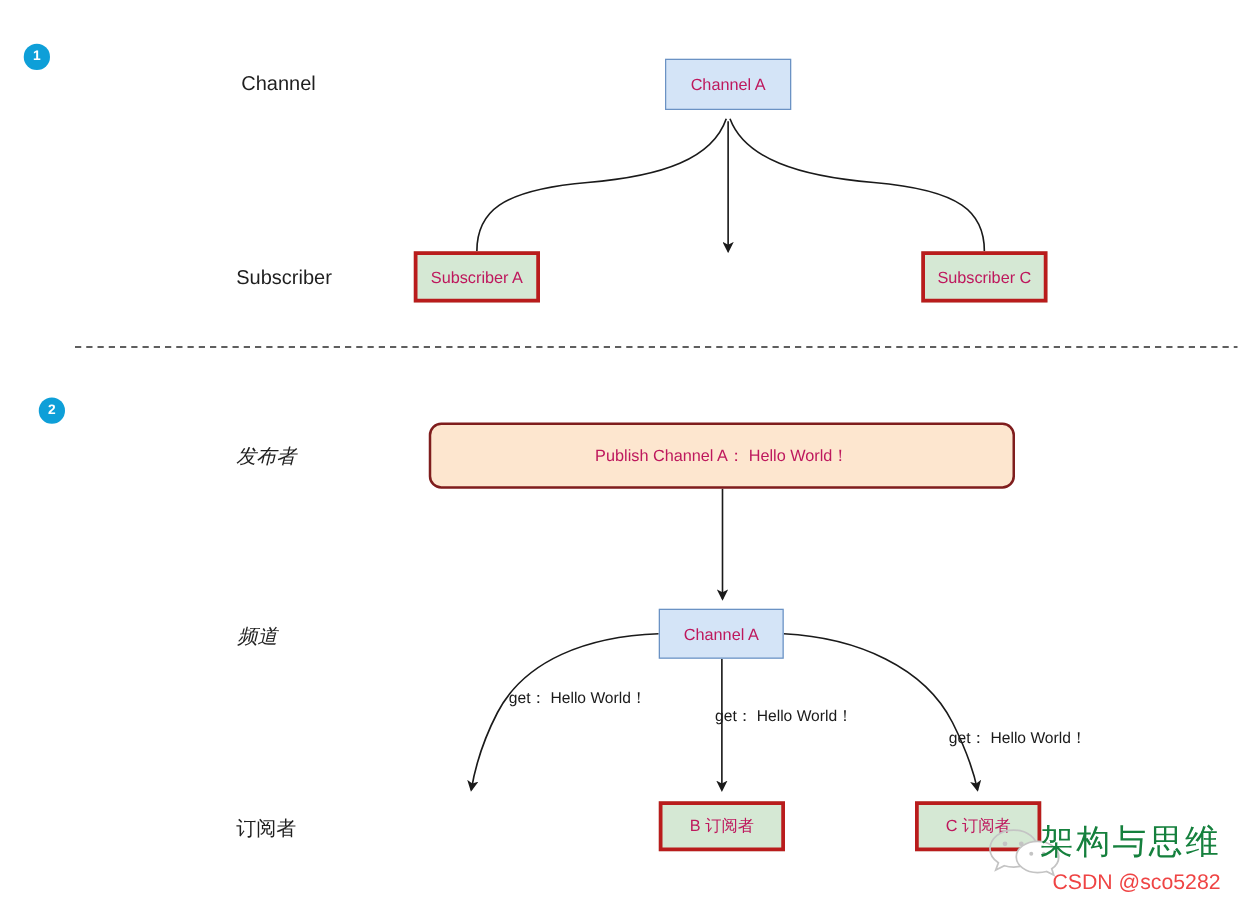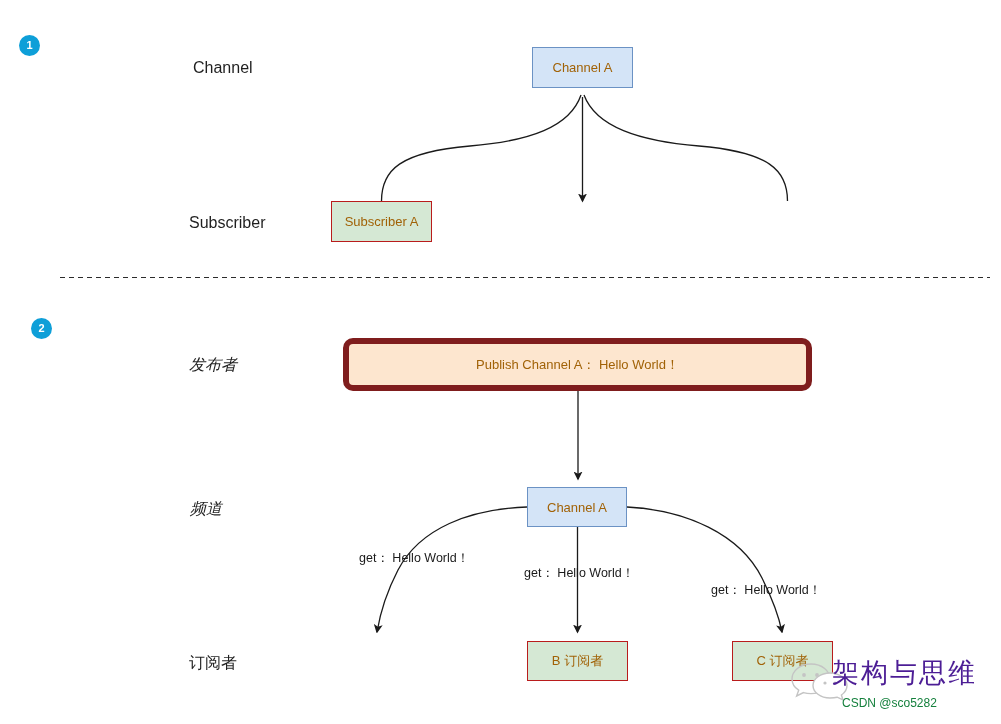--- a/index.html
+++ b/index.html
@@ -61,33 +61,33 @@
   #label-subscriber-bot { left: 189px; top: 653px; }
 
   
   .node {
     position: absolute;
     display: flex;
     align-items: center;
     justify-content: center;
     font-size: 13px;
     white-space: nowrap;
-    color: #a16207;
+    color: #be185d;
   }
   .node.blue {
     background: #d4e4f7;
     border: 1px solid #6b92c4;
   }
   .node.green {
     background: #d5e8d4;
-    border: 1px solid #b91c1c;
+    border: 3px solid #b91c1c;
   }
   .node.orange {
     background: #fde6cf;
-    border: 6px solid #7f1d1d;
+    border: 2px solid #7f1d1d;
     border-radius: 10px;
   }
 
   
   #node-channel-a-top { left: 532px; top: 47px;  width: 101px; height: 41px; }
   #node-sub-a         { left: 331px; top: 201px; width: 101px; height: 41px; }
   #node-sub-b         { left: 532px; top: 201px; width: 101px; height: 41px; }
   #node-sub-c         { left: 737px; top: 201px; width: 101px; height: 41px; }
 
   
@@ -96,50 +96,51 @@
   #node-sub-a2        { left: 326px; top: 641px; width: 101px; height: 40px; }
   #node-sub-b2        { left: 527px; top: 641px; width: 101px; height: 40px; }
   #node-sub-c2        { left: 732px; top: 641px; width: 101px; height: 40px; }
 
   
   .edge-label {
     position: absolute;
     font-size: 12.5px;
     color: #1a1a1a;
     white-space: nowrap;
+    margin-left: 48px;
   }
   #edge-label-a { left: 359px; top: 550px; }
   #edge-label-b { left: 524px; top: 565px; }
   #edge-label-c { left: 711px; top: 582px; }
 
   
   #watermark {
     position: absolute;
     left: 790px;
     top: 655px;
     width: 205px;
     height: 65px;
     pointer-events: none;
   }
   #watermark-brand {
     position: absolute;
     left: 42px;
     top: 0px;
     font-size: 27px;
-    color: #4c1d95;
+    color: #15803d;
     letter-spacing: 2px;
     font-family: "DejaVu Sans", sans-serif;
     white-space: nowrap;
   }
   #watermark-credit {
     position: absolute;
     left: 52px;
     top: 41px;
-    font-size: 12px;
-    color: #15803d;
+    font-size: 17px;
+    color: #ef4444;
     white-space: nowrap;
   }
   #wechat-icon {
     position: absolute;
     left: 0px;
     top: 6px;
   }
 </style>
 </head>
 <body>
@@ -179,20 +180,21 @@
   </svg>
 
   <div class="step-badge" id="badge-1">1</div>
 
   <div class="row-label" id="label-channel-top">Channel</div>
   <div class="row-label" id="label-subscriber-top">Subscriber</div>
 
   <div class="node blue" id="node-channel-a-top">Channel A</div>
 
   <div class="node green" id="node-sub-a">Subscriber A</div>
+  <div class="node green" id="node-sub-c">Subscriber C</div>
 
   <div class="step-badge" id="badge-2">2</div>
 
   <div class="row-label" id="label-publisher">发布者</div>
   <div class="row-label" id="label-channel-mid">频道</div>
   <div class="row-label" id="label-subscriber-bot">订阅者</div>
 
   <div class="node orange" id="node-publish">Publish  Channel A： Hello World！</div>
 
   <div class="node blue" id="node-channel-a-mid">Channel A</div>

